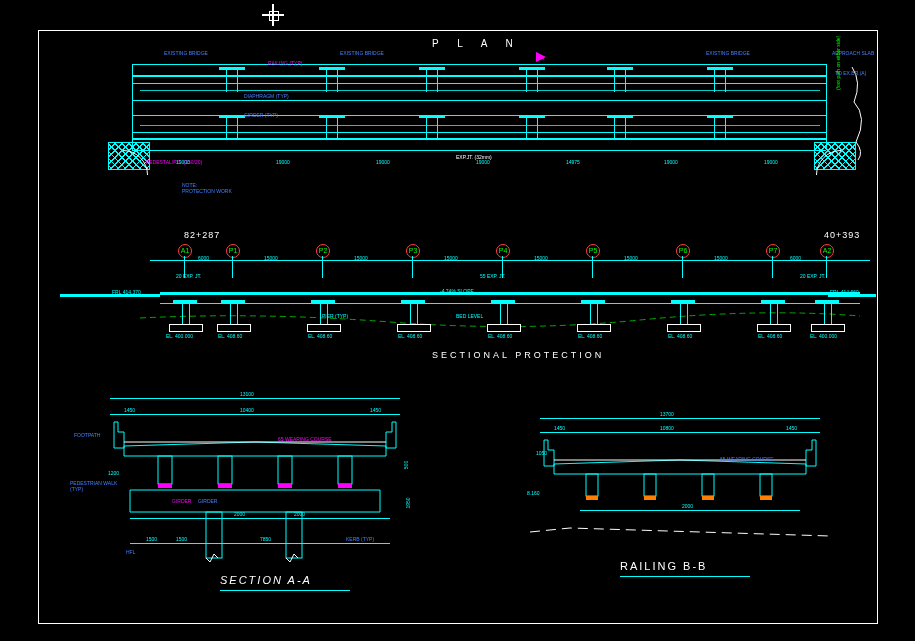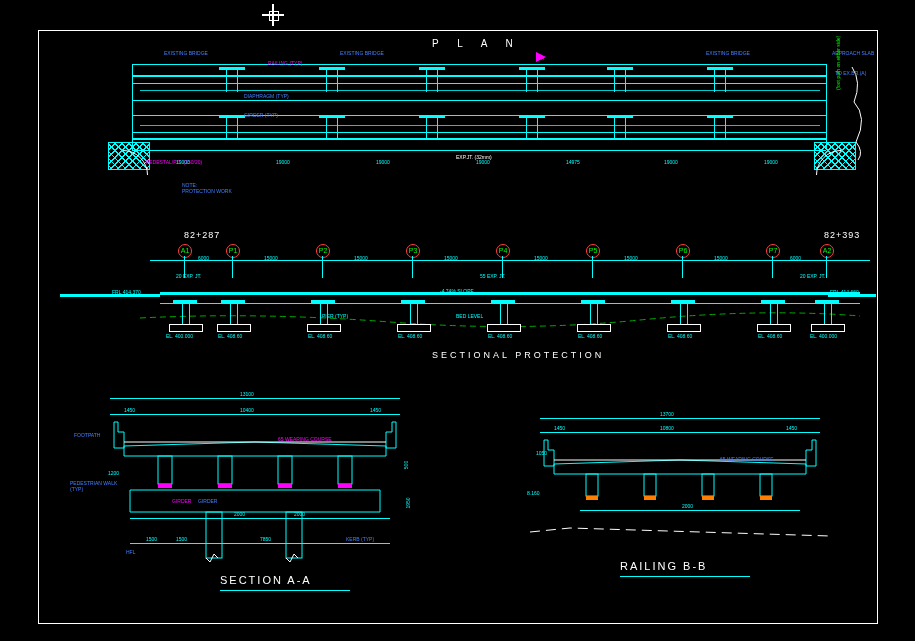--- a/index.html
+++ b/index.html
@@ -110,21 +110,21 @@
 
 <div class="t cyan sm" style="left:176px;top:159px;">19000</div>
 <div class="t cyan sm" style="left:276px;top:159px;">19000</div>
 <div class="t cyan sm" style="left:376px;top:159px;">19000</div>
 <div class="t cyan sm" style="left:476px;top:159px;">19000</div>
 <div class="t cyan sm" style="left:566px;top:159px;">14975</div>
 <div class="t cyan sm" style="left:664px;top:159px;">19000</div>
 <div class="t cyan sm" style="left:764px;top:159px;">19000</div>
 
 <div class="t white" style="left:184px;top:230px;font-size:9px;">82+287</div>
-<div class="t white" style="left:824px;top:230px;font-size:9px;">82+393</div>
+<div class="t white" style="left:824px;top:230px;font-size:9px;">40+393</div>
 
 <div class="hline" style="left:150px;top:260px;width:720px;"></div>
 <div class="marker" style="left:178px;top:244px;">
       <span>A1</span>
     </div>
 <div class="marker" style="left:226px;top:244px;">
       <span>P1</span>
     </div>
 <div class="marker" style="left:316px;top:244px;">
       <span>P2</span>
@@ -296,21 +296,21 @@
 <div class="t cyan sm" style="left:234px;top:511px;">2000</div>
 <div class="t cyan sm" style="left:294px;top:511px;">2000</div>
 <div class="hline" style="left:130px;top:543px;width:260px;"></div>
 <div class="t cyan sm" style="left:146px;top:536px;">1500</div>
 <div class="t cyan sm" style="left:176px;top:536px;">1500</div>
 <div class="t cyan sm" style="left:260px;top:536px;">7850</div>
 <div class="t cyan sm" style="left:108px;top:470px;">1200</div>
 <div class="t cyan sm" style="left:402px;top:462px;transform:rotate(-90deg);">500</div>
 <div class="t cyan sm" style="left:402px;top:500px;transform:rotate(-90deg);">1950</div>
 
-<div class="t white sect" style="left:220px;top:574px;">SECTION A-A</div>
+<div class="t white sect" style="left:220px;top:574px;font-style:italic;">SECTION A-A</div>
 <div class="hline lwhite" style="left:220px;top:590px;width:130px;"></div>
 
 <div class="hline" style="left:540px;top:418px;width:280px;"></div>
 <div class="hline" style="left:540px;top:432px;width:280px;"></div>
 <div class="t cyan sm" style="left:660px;top:411px;">13700</div>
 <div class="t cyan sm" style="left:554px;top:425px;">1450</div>
 <div class="t cyan sm" style="left:660px;top:425px;">10800</div>
 <div class="t cyan sm" style="left:786px;top:425px;">1450</div>
 
 <svg style="position:absolute;left:530px;top:436px;" width="310" height="120">

